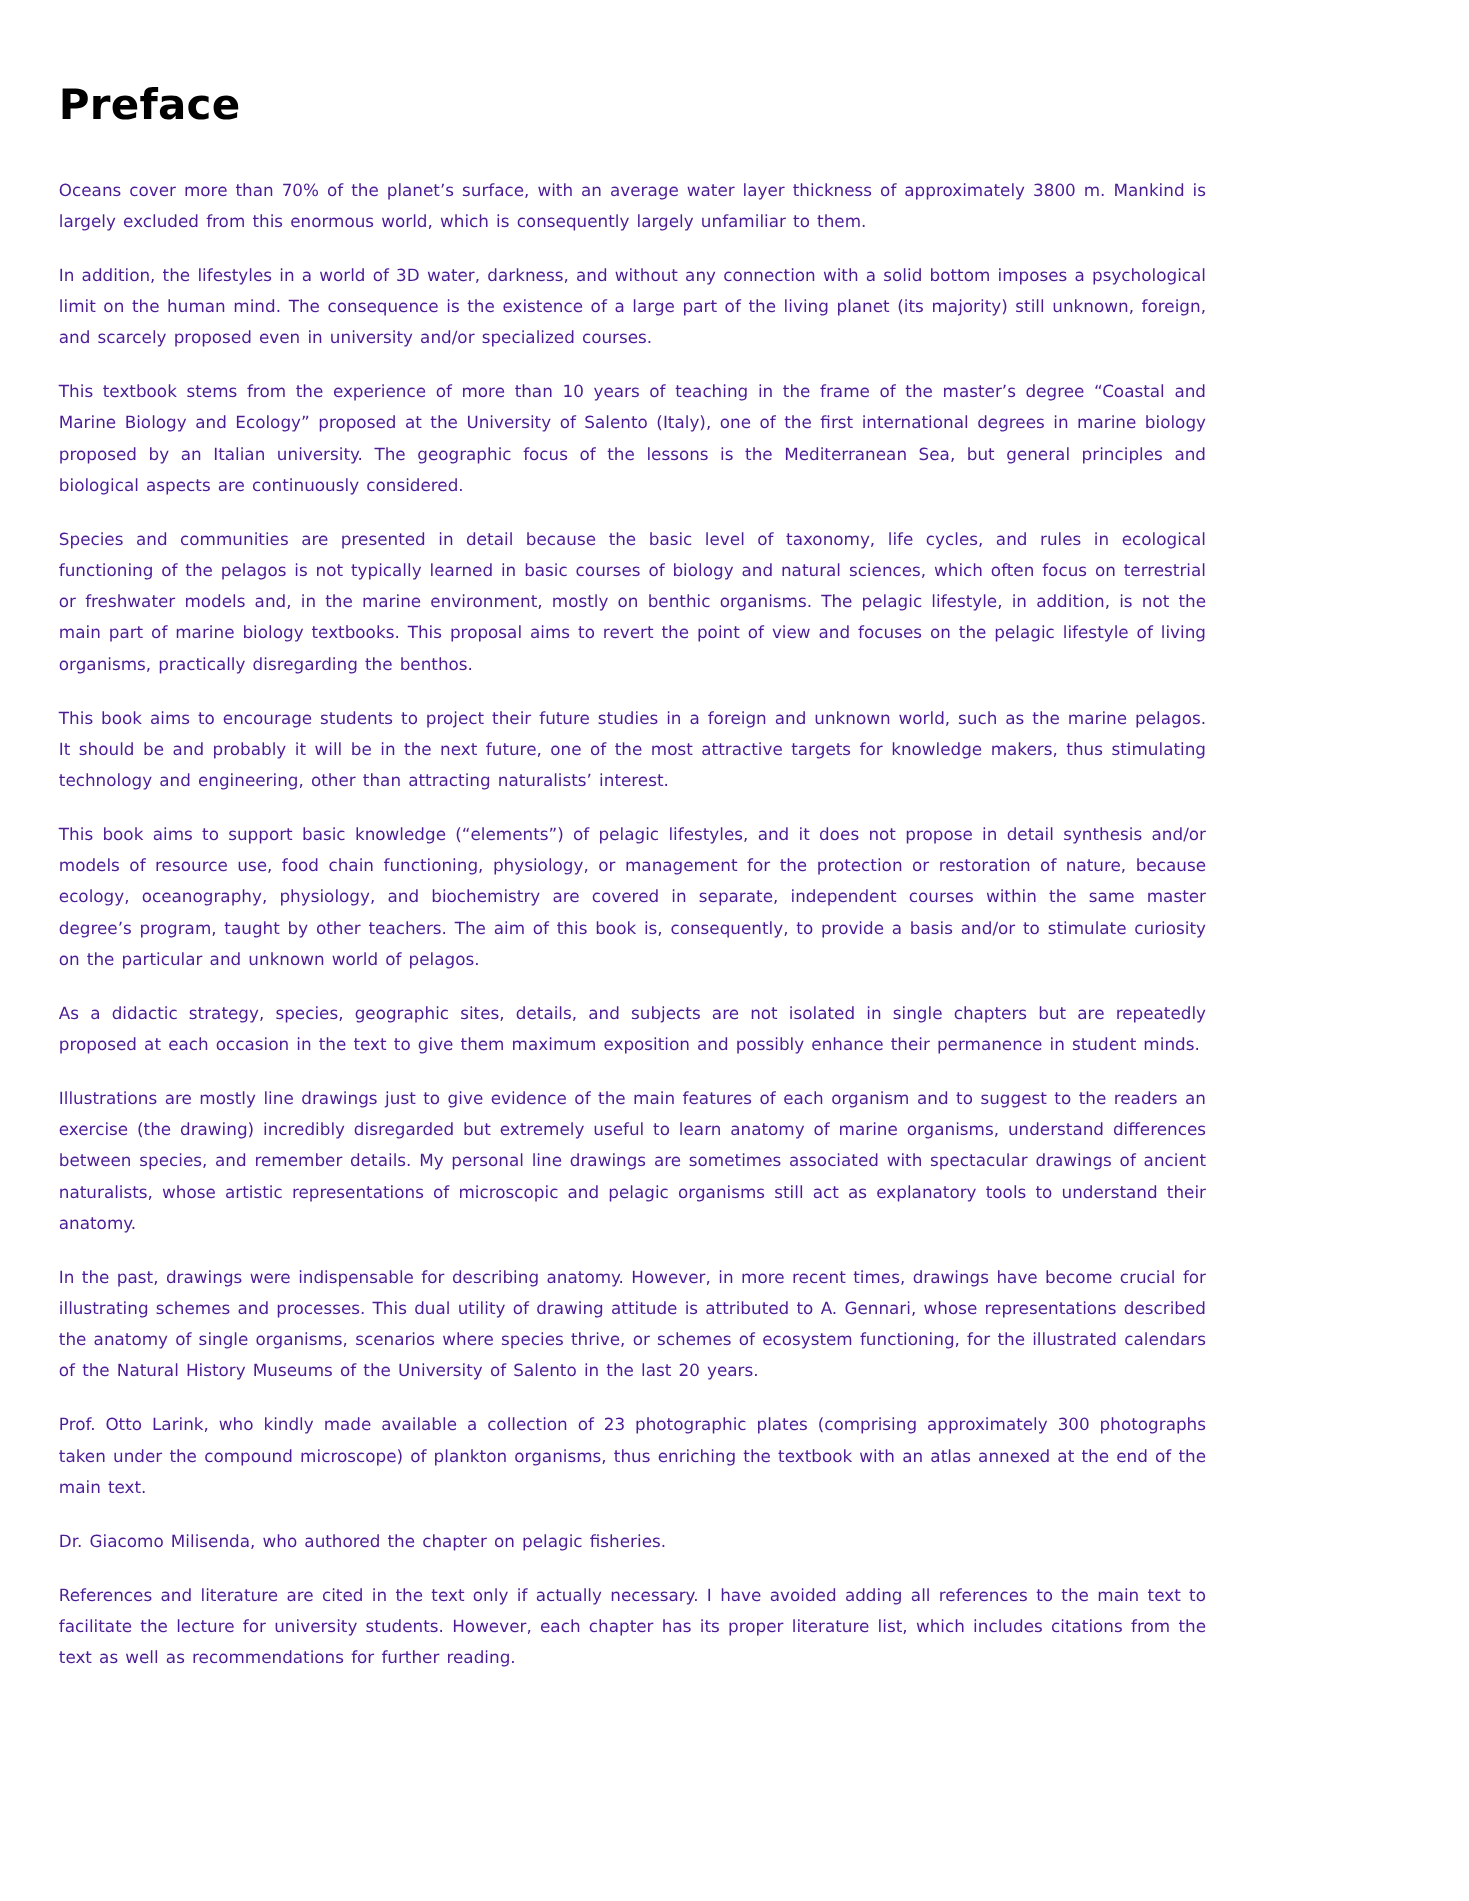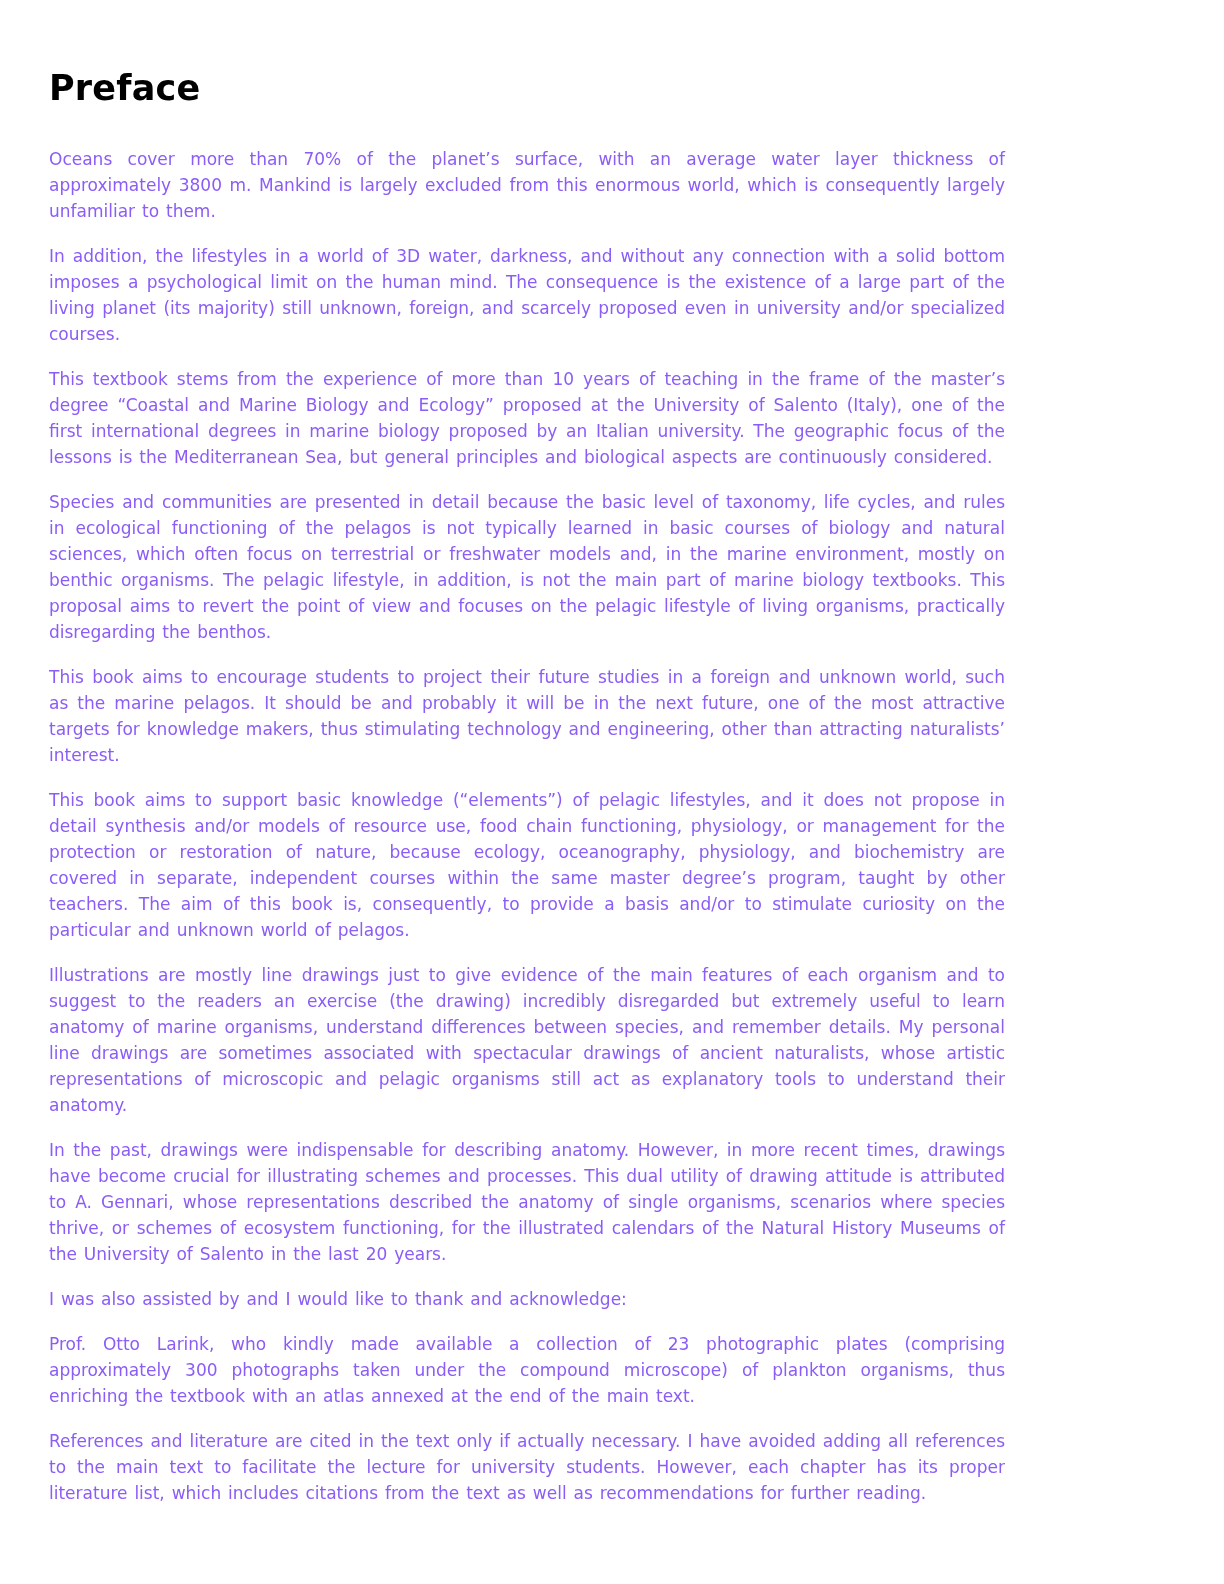--- a/index.html
+++ b/index.html
@@ -17,41 +17,42 @@
       padding: 68px 49px 40px 49px;
     }
     .doc-title {
       font-size: 35px;
       font-weight: bold;
       margin: 0 0 38px 0;
       letter-spacing: 0.2px;
       color: #000000;
     }
     .doc-paragraph {
-      font-size: 17px;
+      font-size: 14px;
       line-height: 26px;
       text-align: justify;
       margin: 0 0 19px 0;
-      color: #8b5cf6;
+      color: #4c1d95;
       word-spacing: 1.5px;
     }
     .doc-paragraph:last-child {
       margin-bottom: 0;
     }
   </style>
 </head>
 <body>
 
 <div class="page">
   <h1 class="doc-title">Preface</h1>
 
   <p class="doc-paragraph">Oceans cover more than 70% of the planet’s surface, with an average water layer thickness of approximately 3800 m. Mankind is largely excluded from this enormous world, which is consequently largely unfamiliar to them.</p>
   <p class="doc-paragraph">In addition, the lifestyles in a world of 3D water, darkness, and without any connection with a solid bottom imposes a psychological limit on the human mind. The consequence is the existence of a large part of the living planet (its majority) still unknown, foreign, and scarcely proposed even in university and/or specialized courses.</p>
   <p class="doc-paragraph">This textbook stems from the experience of more than 10 years of teaching in the frame of the master’s degree “Coastal and Marine Biology and Ecology” proposed at the University of Salento (Italy), one of the first international degrees in marine biology proposed by an Italian university. The geographic focus of the lessons is the Mediterranean Sea, but general principles and biological aspects are continuously considered.</p>
   <p class="doc-paragraph">Species and communities are presented in detail because the basic level of taxonomy, life cycles, and rules in ecological functioning of the pelagos is not typically learned in basic courses of biology and natural sciences, which often focus on terrestrial or freshwater models and, in the marine environment, mostly on benthic organisms. The pelagic lifestyle, in addition, is not the main part of marine biology textbooks. This proposal aims to revert the point of view and focuses on the pelagic lifestyle of living organisms, practically disregarding the benthos.</p>
   <p class="doc-paragraph">This book aims to encourage students to project their future studies in a foreign and unknown world, such as the marine pelagos. It should be and probably it will be in the next future, one of the most attractive targets for knowledge makers, thus stimulating technology and engineering, other than attracting naturalists’ interest.</p>
   <p class="doc-paragraph">This book aims to support basic knowledge (“elements”) of pelagic lifestyles, and it does not propose in detail synthesis and/or models of resource use, food chain functioning, physiology, or management for the protection or restoration of nature, because ecology, oceanography, physiology, and biochemistry are covered in separate, independent courses within the same master degree’s program, taught by other teachers. The aim of this book is, consequently, to provide a basis and/or to stimulate curiosity on the particular and unknown world of pelagos.</p>
+  <p class="doc-paragraph">As a didactic strategy, species, geographic sites, details, and subjects are not isolated in single chapters but are repeatedly proposed at each occasion in the text to give them maximum exposition and possibly enhance their permanence in student minds.</p>
   <p class="doc-paragraph">Illustrations are mostly line drawings just to give evidence of the main features of each organism and to suggest to the readers an exercise (the drawing) incredibly disregarded but extremely useful to learn anatomy of marine organisms, understand differences between species, and remember details. My personal line drawings are sometimes associated with spectacular drawings of ancient naturalists, whose artistic representations of microscopic and pelagic organisms still act as explanatory tools to understand their anatomy.</p>
   <p class="doc-paragraph">In the past, drawings were indispensable for describing anatomy. However, in more recent times, drawings have become crucial for illustrating schemes and processes. This dual utility of drawing attitude is attributed to A. Gennari, whose representations described the anatomy of single organisms, scenarios where species thrive, or schemes of ecosystem functioning, for the illustrated calendars of the Natural History Museums of the University of Salento in the last 20 years.</p>
-  <p class="doc-paragraph">I was also assisted by and I would like to thank and acknowledge:</p>
   <p class="doc-paragraph">Prof. Otto Larink, who kindly made available a collection of 23 photographic plates (comprising approximately 300 photographs taken under the compound microscope) of plankton organisms, thus enriching the textbook with an atlas annexed at the end of the main text.</p>
+  <p class="doc-paragraph">Dr. Giacomo Milisenda, who authored the chapter on pelagic fisheries.</p>
   <p class="doc-paragraph">References and literature are cited in the text only if actually necessary. I have avoided adding all references to the main text to facilitate the lecture for university students. However, each chapter has its proper literature list, which includes citations from the text as well as recommendations for further reading.</p>
 </div>
 
 </body></html>

